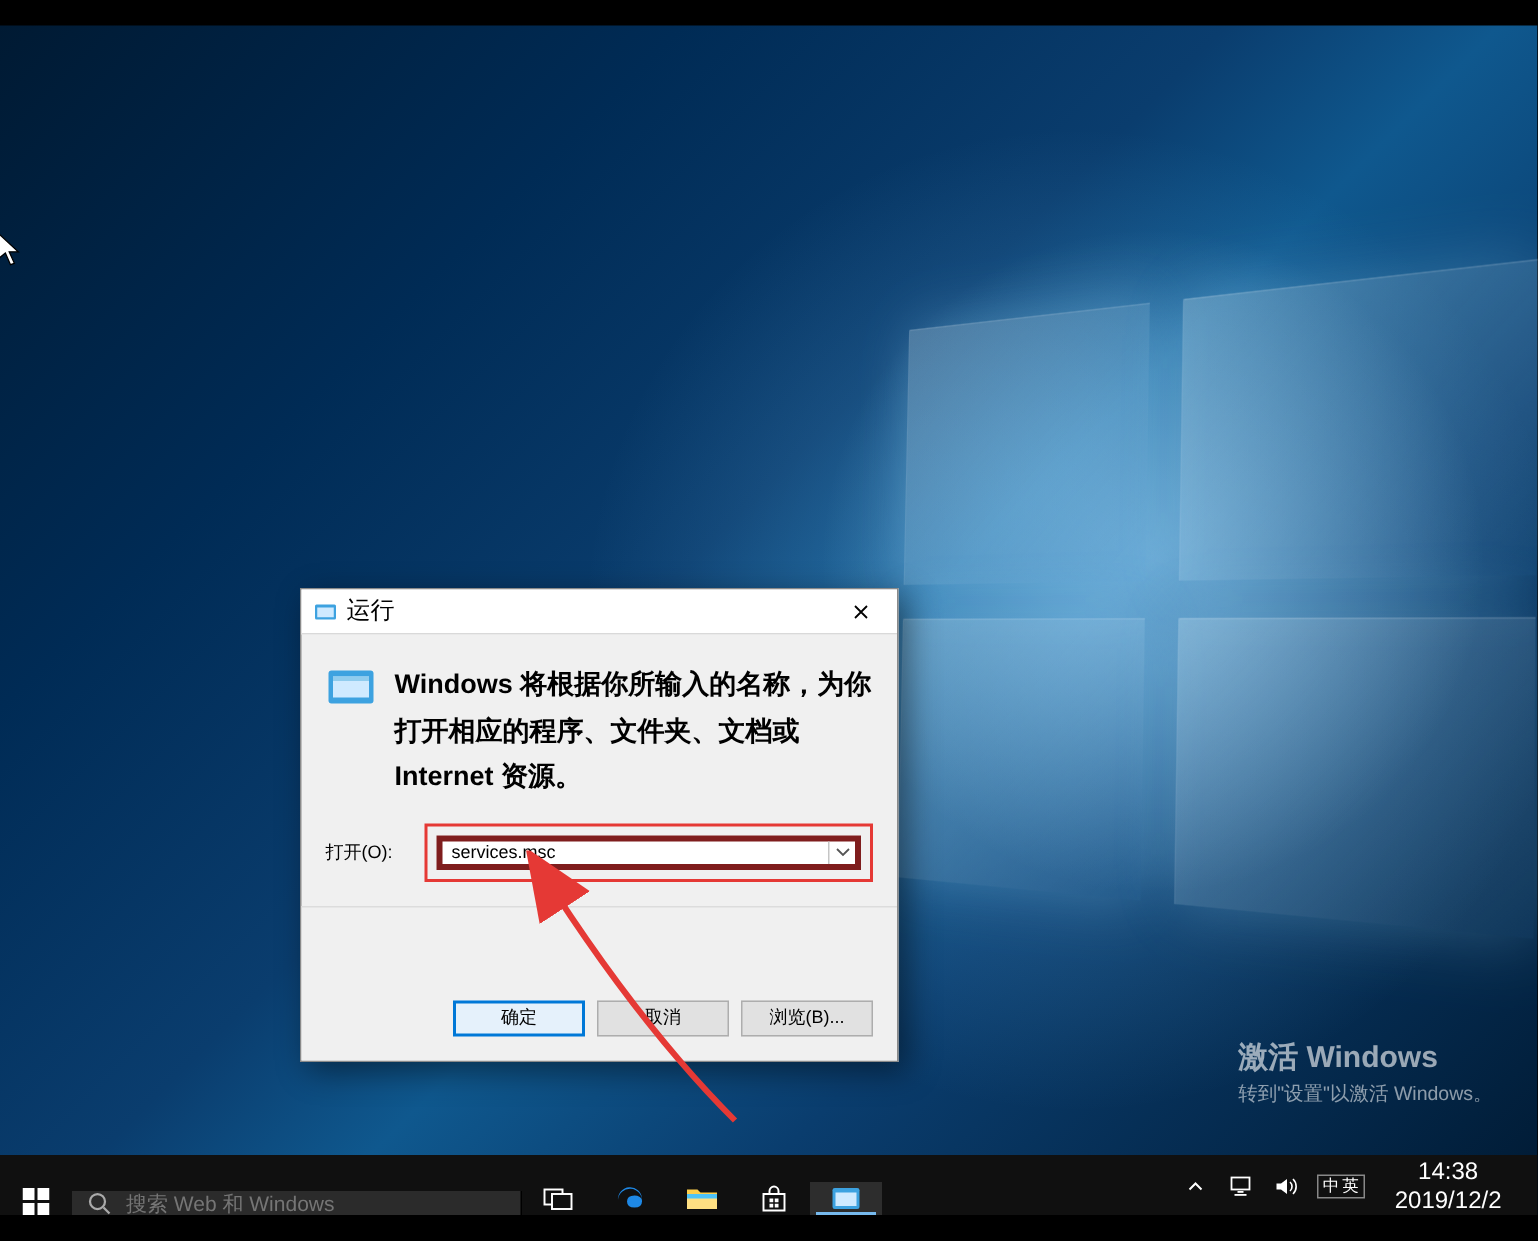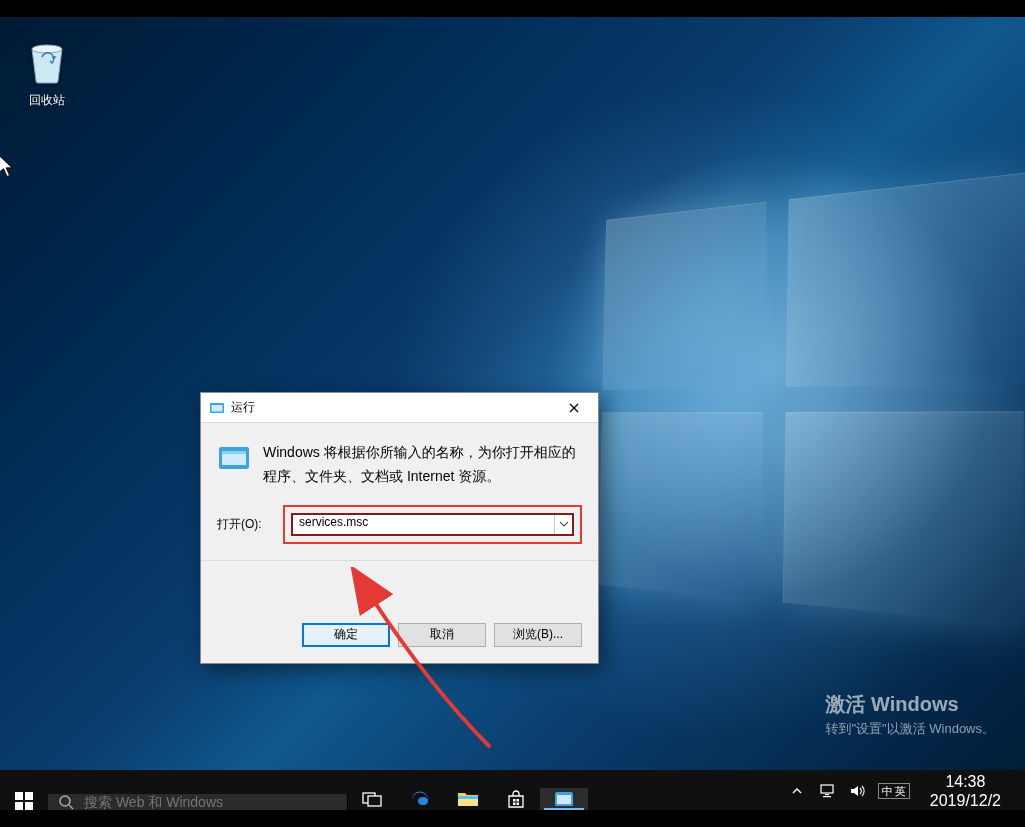--- a/index.html
+++ b/index.html
@@ -60,41 +60,41 @@
     position: absolute; left: 200px; top: 375px; width: 399px;
     background: #f0f0f0; border: 1px solid #8a8a8a;
     box-shadow: 6px 6px 20px rgba(0,0,0,0.45);
     font-size: 12px; color: #000;
   }
   .titlebar {
     height: 30px; background: #fff; border-bottom: 1px solid #d9d9d9;
     display: flex; align-items: center; padding: 0 2px 0 8px;
   }
   .titlebar .t-icon { width: 16px; height: 16px; margin-right: 6px; }
-  .titlebar .t-text { flex: 1; font-size: 12px; }
+  .titlebar .t-text { flex: 1; font-size: 16px; }
   .titlebar .t-close {
     width: 45px; height: 28px; display: flex; align-items: center; justify-content: center;
     cursor: default;
   }
 
   .dlg-body { padding: 18px 16px 8px 16px; display: flex; gap: 12px; }
   .dlg-body .big-icon { width: 34px; height: 34px; flex: 0 0 34px; }
-  .dlg-desc { font-size: 14px; line-height: 1.7; }
+  .dlg-desc { font-size: 18px; line-height: 1.7; font-weight: bold; }
 
   .open-row {
     display: flex; align-items: center; gap: 20px;
     padding: 8px 16px 16px 16px;
   }
   .open-row .lbl { width: 46px; font-size: 12px; }
   .combo-wrap {
     flex: 1; border: 2px solid #e53935; padding: 6px;
   }
   .combo {
     display: flex; align-items: flex-start; height: 23px;
-    background: #fff; border: 2px solid #7f1d1d;
+    background: #fff; border: 4px solid #7f1d1d;
   }
   .combo input {
     flex: 1; border: none; outline: none; padding: 0 6px;
     font-size: 12px; font-family: inherit; background: transparent;
   }
   .combo .chev {
     width: 18px; height: 100%; display:flex; align-items:center; justify-content:center;
     border-left: 1px solid #c5c5c5; color:#555;
   }
 
@@ -158,28 +158,20 @@
     <div class="pane p1"></div>
       <div class="pane p2"></div>
       <div class="pane p3"></div>
       <div class="pane p4"></div>
   </div>
 
   <svg class="cursor" viewBox="0 0 20 28">
     <path d="M1 1 L1 20 L6 16 L10 25 L13 24 L9 15 L16 15 Z" fill="#fff" stroke="#000" stroke-width="1"></path>
   </svg>
 
-  <div class="desktop-icon">
-    <svg width="42" height="48" viewBox="0 0 42 48">
-      <path d="M6 12 L36 12 L32 44 Q32 46 30 46 L12 46 Q10 46 10 44 Z" fill="#cfe8f5" stroke="#7aa8c4" stroke-width="1"></path>
-      <ellipse cx="21" cy="12" rx="15" ry="4" fill="#e8f4fb" stroke="#7aa8c4" stroke-width="1"></ellipse>
-      <path d="M16 20 a6 6 0 1 1 10 6 l-2 -2 M26 20 l3 0 l-2 3" fill="none" stroke="#3a7aa8" stroke-width="1.5"></path>
-    </svg>
-    <div class="label">回收站</div>
-  </div>
 
   <div class="watermark">
     <div class="line1">激活 Windows</div>
     <div class="line2">转到"设置"以激活 Windows。</div>
   </div>
 
   <div class="run-dialog">
     <div class="titlebar">
       <svg class="t-icon" viewBox="0 0 16 16">
         <rect x="1" y="3" width="14" height="10" rx="1" fill="#3da2e0"></rect>

